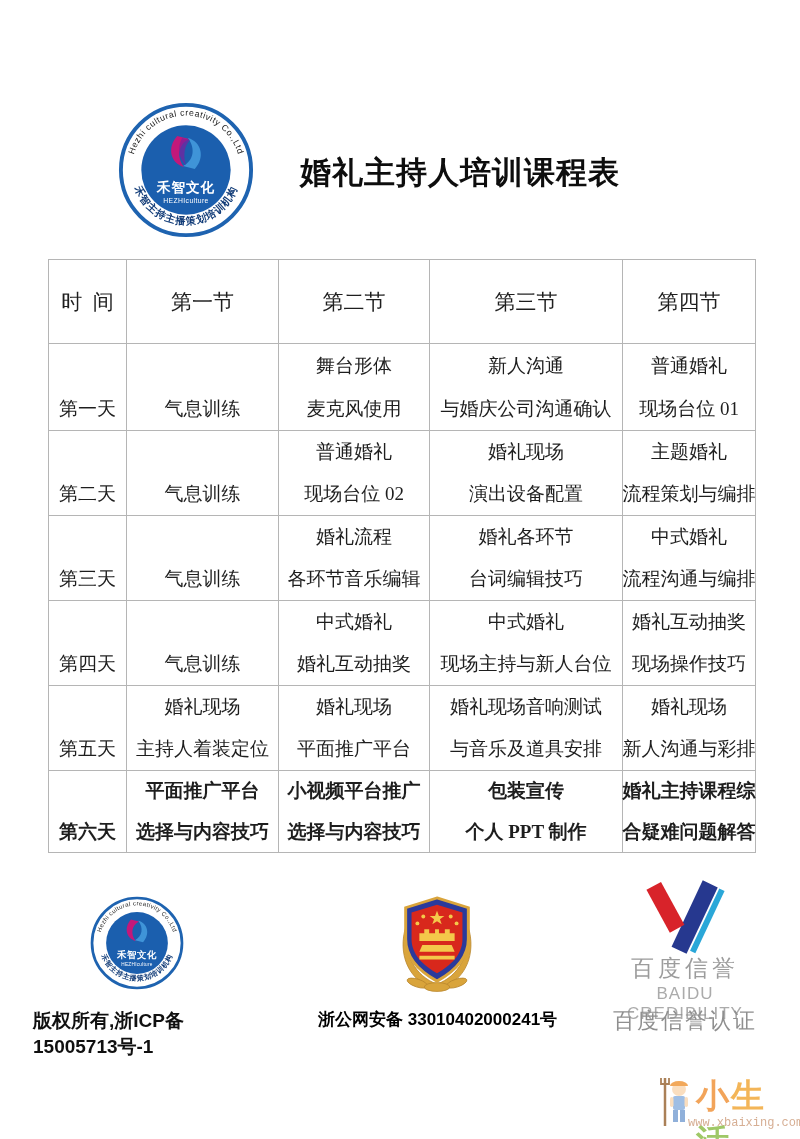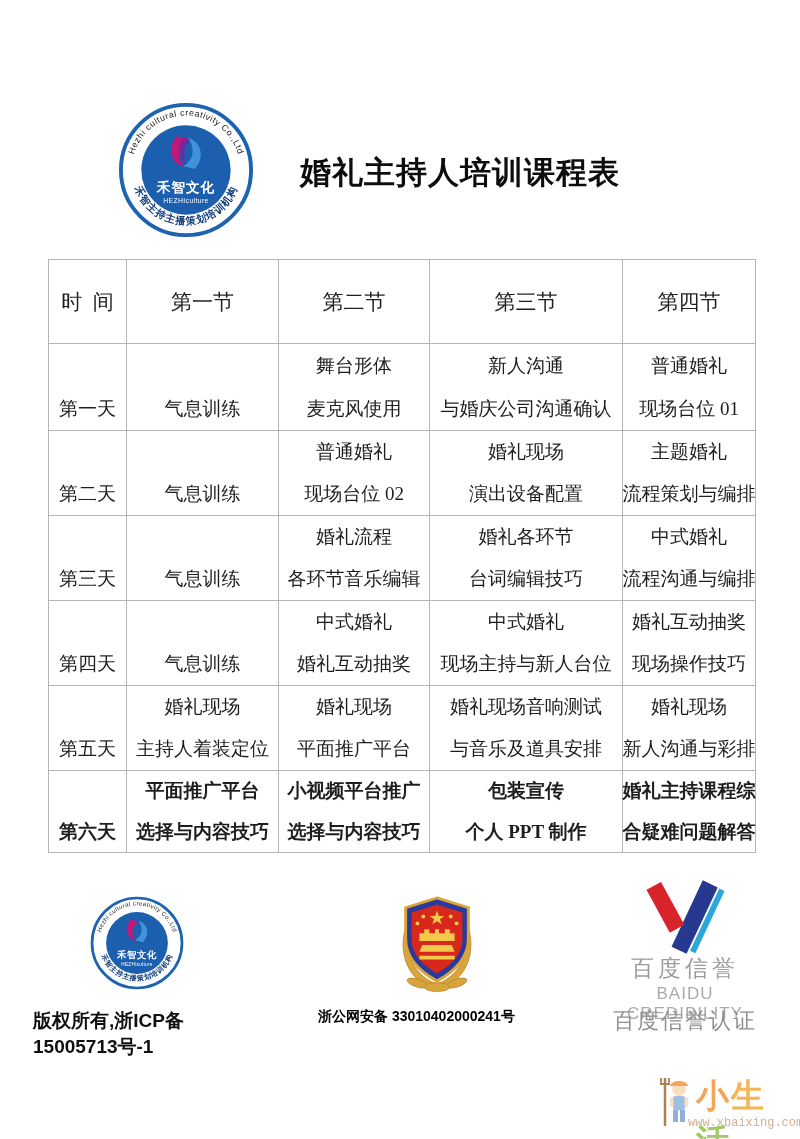--- a/index.html
+++ b/index.html
@@ -27,21 +27,21 @@
   .course-table td{height:84px;font-size:19px;vertical-align:top;}
   .course-table tbody tr:first-child td{height:86px;}
   .course-table tbody tr:last-child td{height:81px;font-weight:bold;}
   .cell{display:flex;flex-direction:column;height:100%;justify-content:space-between;}
   .slot{flex:1;display:flex;align-items:center;justify-content:center;white-space:pre;}
 
   
   .footer-logo{position:absolute;left:90px;top:896px;}
   .icp-text{position:absolute;left:33px;top:1000px;width:230px;font-size:19px;font-weight:bold;color:#101010;margin-top:8px;}
   .police-badge{position:absolute;left:390px;top:888px;}
-  .police-text{position:absolute;left:318px;top:1008px;width:240px;font-size:14px;font-weight:bold;color:#000;}
+  .police-text{position:absolute;left:318px;top:1008px;width:240px;font-size:17px;font-weight:bold;color:#000;}
   .baidu-v{position:absolute;left:636px;top:880px;}
   .baidu-cn{position:absolute;left:610px;top:953px;width:150px;text-align:center;
       font-size:23px;color:#9c9c9c;letter-spacing:4px;}
   .baidu-en{position:absolute;left:610px;top:984px;width:150px;text-align:center;
       font-size:17px;color:#ababab;letter-spacing:1px;}
   .baidu-cert{position:absolute;left:604px;top:1006px;width:162px;text-align:center;
       font-size:22px;color:#8f8f8f;letter-spacing:2px;}
 
   
   .watermark{position:absolute;left:658px;top:1072px;width:142px;height:62px;opacity:0.85;}

